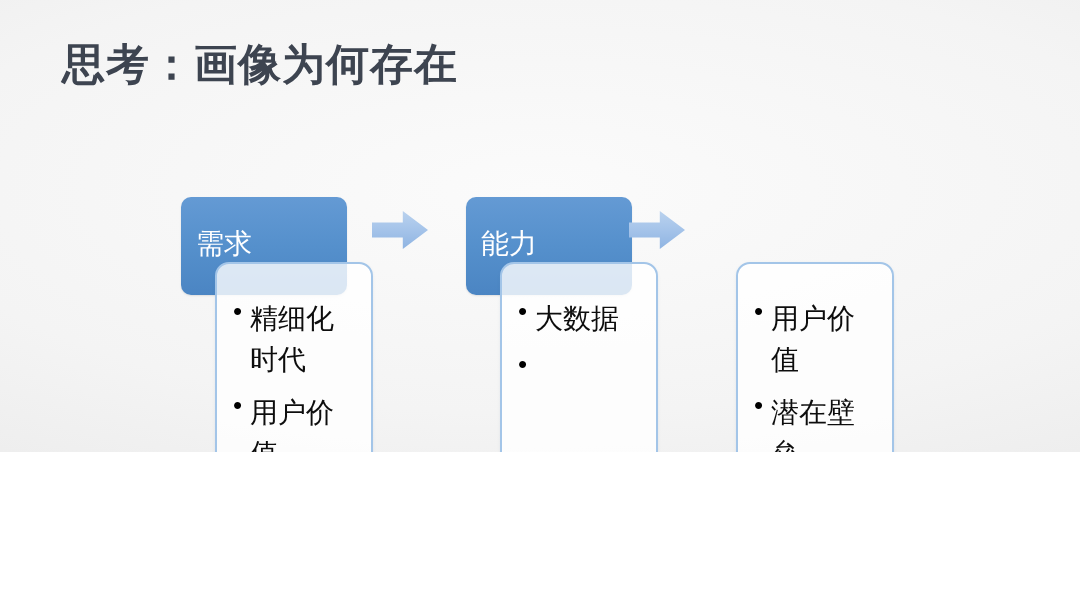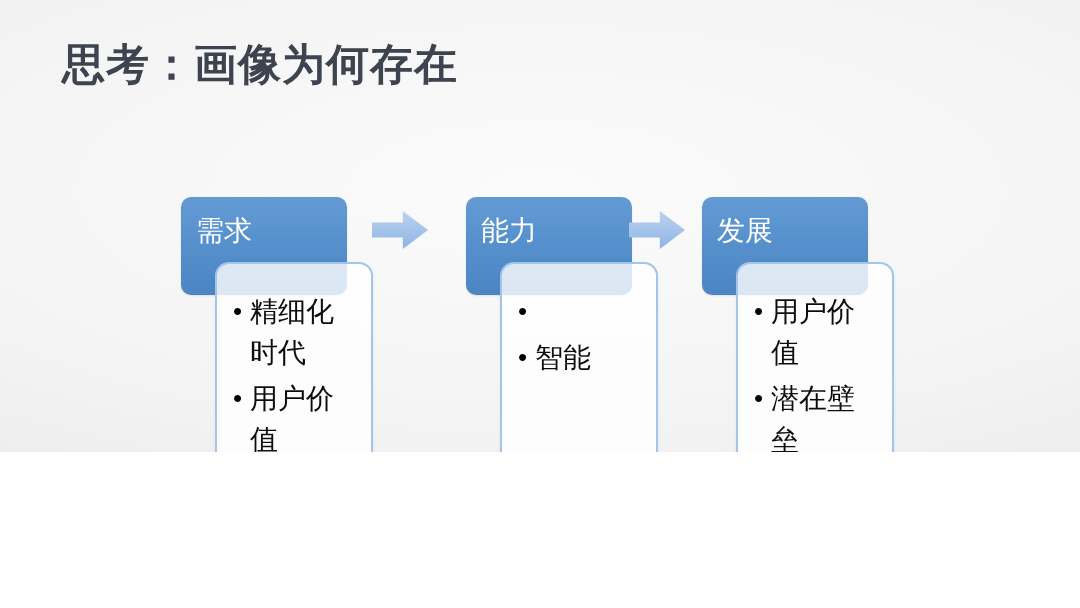--- a/index.html
+++ b/index.html
@@ -37,21 +37,21 @@
   .header-box {
     position: absolute;
     left: 0;
     top: 0;
     width: 166px;
     height: 98px;
     border-radius: 10px;
     background: linear-gradient(180deg, #649ad4 0%, #5590cc 50%, #4b85c3 100%);
     box-shadow: 0 1px 2px rgba(0,0,0,0.10);
     box-sizing: border-box;
-    padding: 19px 0 0 15px;
+    padding: 32px 0 0 15px;
   }
   .header-label {
     color: #ffffff;
     font-size: 28px;
     line-height: 1.1;
   }
   .content-box {
     position: absolute;
     left: 34px;
     top: 65px;
@@ -77,20 +77,21 @@
   }
   .bullet-dot {
     flex: 0 0 17px;
     color: #000000;
     font-size: 26px;
     line-height: 41px;
   }
   .bullet-text {
     width: 88px;
     word-break: break-all;
+    margin-top: 7px;
   }
   .flow-arrow {
     position: absolute;
     top: 211px;
     width: 56px;
     height: 38px;
     background: linear-gradient(180deg, #bad2ee 0%, #a7c5ea 45%, #8fb4e2 100%);
     clip-path: polygon(0 30%, 55% 30%, 55% 0, 100% 50%, 55% 100%, 55% 70%, 0 70%);
   }
   .arrow-1 { left: 372px; }
@@ -124,35 +125,32 @@
   <div class="flow-arrow arrow-1"></div>
 
   <div class="group group-2">
     <div class="header-box">
       <span class="header-label">能力</span>
     </div>
     <div class="content-box">
       <ul class="bullet-list">
         <li class="bullet-item">
           <span class="bullet-dot">•</span>
+          <span class="bullet-text">大数据</span>
         </li>
         <li class="bullet-item">
           <span class="bullet-dot">•</span>
-          <span class="bullet-text">智能</span>
         </li>
       </ul>
     </div>
   </div>
 
   <div class="flow-arrow arrow-2"></div>
 
   <div class="group group-3">
-    <div class="header-box">
-      <span class="header-label">发展</span>
-    </div>
     <div class="content-box">
       <ul class="bullet-list">
         <li class="bullet-item">
           <span class="bullet-dot">•</span>
           <span class="bullet-text">用户价值</span>
         </li>
         <li class="bullet-item">
           <span class="bullet-dot">•</span>
           <span class="bullet-text">潜在壁垒</span>
         </li>

